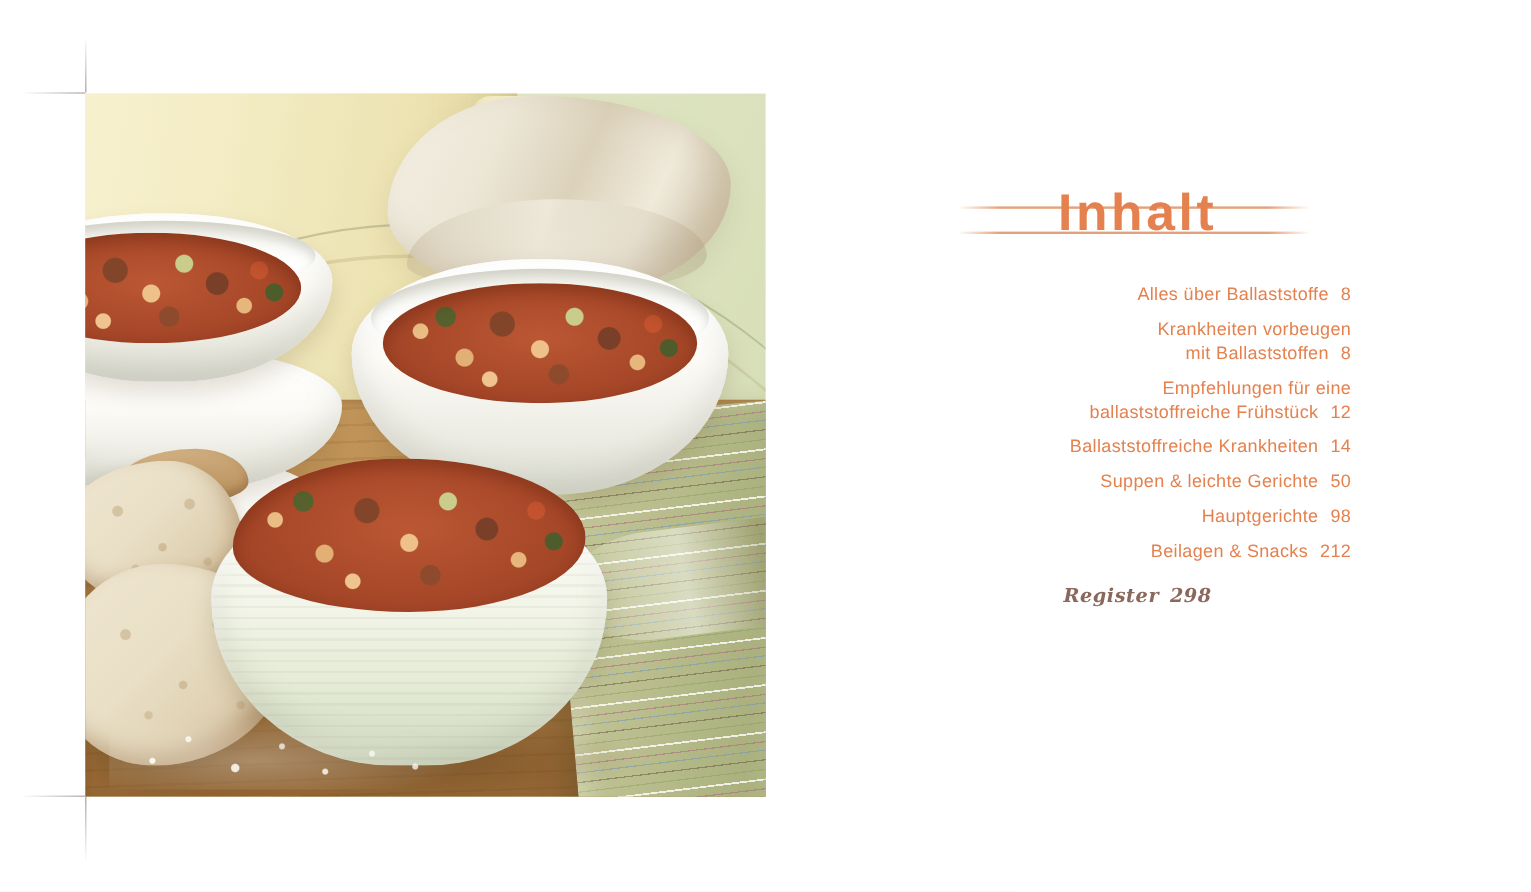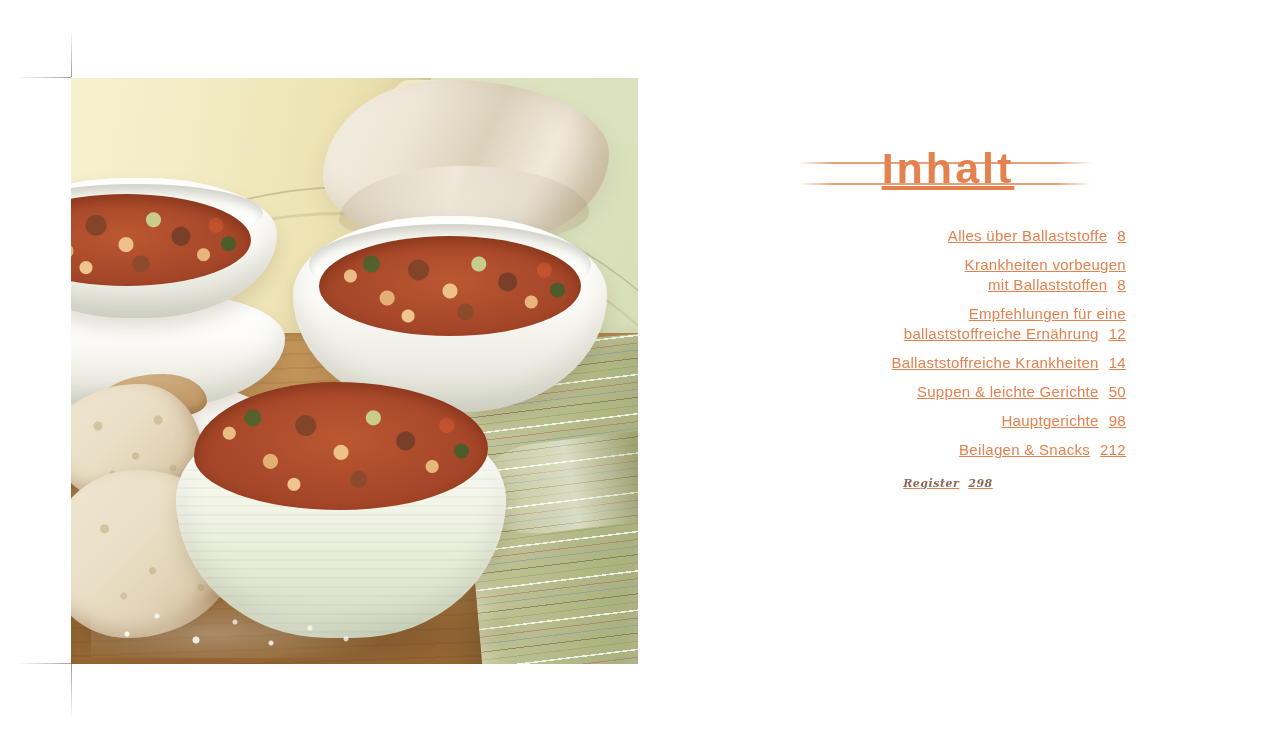--- a/index.html
+++ b/index.html
@@ -128,33 +128,33 @@
       radial-gradient(circle at 12% 60%, rgba(255,255,250,0.9) 0 2px, rgba(0,0,0,0) 3px),
       radial-gradient(circle at 22% 30%, rgba(255,255,250,0.8) 0 2px, rgba(0,0,0,0) 3px),
       radial-gradient(circle at 35% 70%, rgba(255,255,250,0.85) 0 3px, rgba(0,0,0,0) 4px),
       radial-gradient(circle at 48% 40%, rgba(255,255,250,0.7) 0 2px, rgba(0,0,0,0) 3px),
       radial-gradient(circle at 60% 75%, rgba(255,255,250,0.8) 0 2px, rgba(0,0,0,0) 3px),
       radial-gradient(circle at 73% 50%, rgba(255,255,250,0.7) 0 2px, rgba(0,0,0,0) 3px),
       radial-gradient(circle at 85% 68%, rgba(255,255,250,0.75) 0 2px, rgba(0,0,0,0) 3px),
       radial-gradient(ellipse at 40% 60%, rgba(255,253,245,0.30), rgba(0,0,0,0) 70%);}
 
   
-  .toc{position:absolute;left:770px;top:141px;width:356px;color:#e4814e;text-align:center;text-decoration:underline;}
+  .toc{position:absolute;left:770px;top:151px;width:356px;color:#e4814e;text-align:center;}
   .toc-title-wrap{position:relative;height:55px;}
   .rule{position:absolute;left:28px;width:294px;height:2px;}
   .rule-top{top:21px;background:linear-gradient(to right,rgba(226,150,105,0),rgba(224,145,98,0.85) 12%,rgba(224,145,98,0.85) 88%,rgba(226,150,105,0));}
   .rule-bottom{top:42px;background:linear-gradient(to right,rgba(226,150,105,0),rgba(224,145,98,0.85) 12%,rgba(224,145,98,0.85) 88%,rgba(226,150,105,0));}
   .toc-title{position:relative;margin:0;font-size:43px;line-height:55px;font-weight:bold;
     letter-spacing:3px;color:#e4814e;z-index:2;}
   .toc-list{margin-top:30px;}
   .toc-entry{margin-bottom:9px;text-align:right;}
   .toc-line{font-size:15px;line-height:20px;letter-spacing:0.3px;}
   .toc-page{margin-left:10px;}
   .toc-register{margin-top:17px;font-family:"DejaVu Serif", serif;font-style:italic;font-weight:bold;
-    font-size:11px;color:#8a685c;letter-spacing:0.5px;}
+    font-size:16px;color:#8a685c;letter-spacing:0.5px;}
   .reg-page{margin-left:9px;}
 </style>
 </head>
 <body>
 
 <div class="stage">
 
   <div class="crop crop-tl-v"></div>
   <div class="crop crop-tl-h"></div>
   <div class="crop crop-bl-h"></div>
@@ -212,21 +212,21 @@
     <div class="toc-list">
         <div class="toc-entry">
           <div class="toc-line"><span>Alles über Ballaststoffe</span><span class="toc-page">8</span></div>
         </div>
         <div class="toc-entry">
           <div class="toc-line"><span>Krankheiten vorbeugen</span></div>
           <div class="toc-line"><span>mit Ballaststoffen</span><span class="toc-page">8</span></div>
         </div>
         <div class="toc-entry">
           <div class="toc-line"><span>Empfehlungen für eine</span></div>
-          <div class="toc-line"><span>ballaststoffreiche Ernährung</span><span class="toc-page">12</span></div>
+          <div class="toc-line"><span>ballaststoffreiche Frühstück</span><span class="toc-page">12</span></div>
         </div>
         <div class="toc-entry">
           <div class="toc-line"><span>Ballaststoffreiche Krankheiten</span><span class="toc-page">14</span></div>
         </div>
         <div class="toc-entry">
           <div class="toc-line"><span>Suppen &amp; leichte Gerichte</span><span class="toc-page">50</span></div>
         </div>
         <div class="toc-entry">
           <div class="toc-line"><span>Hauptgerichte</span><span class="toc-page">98</span></div>
         </div>

